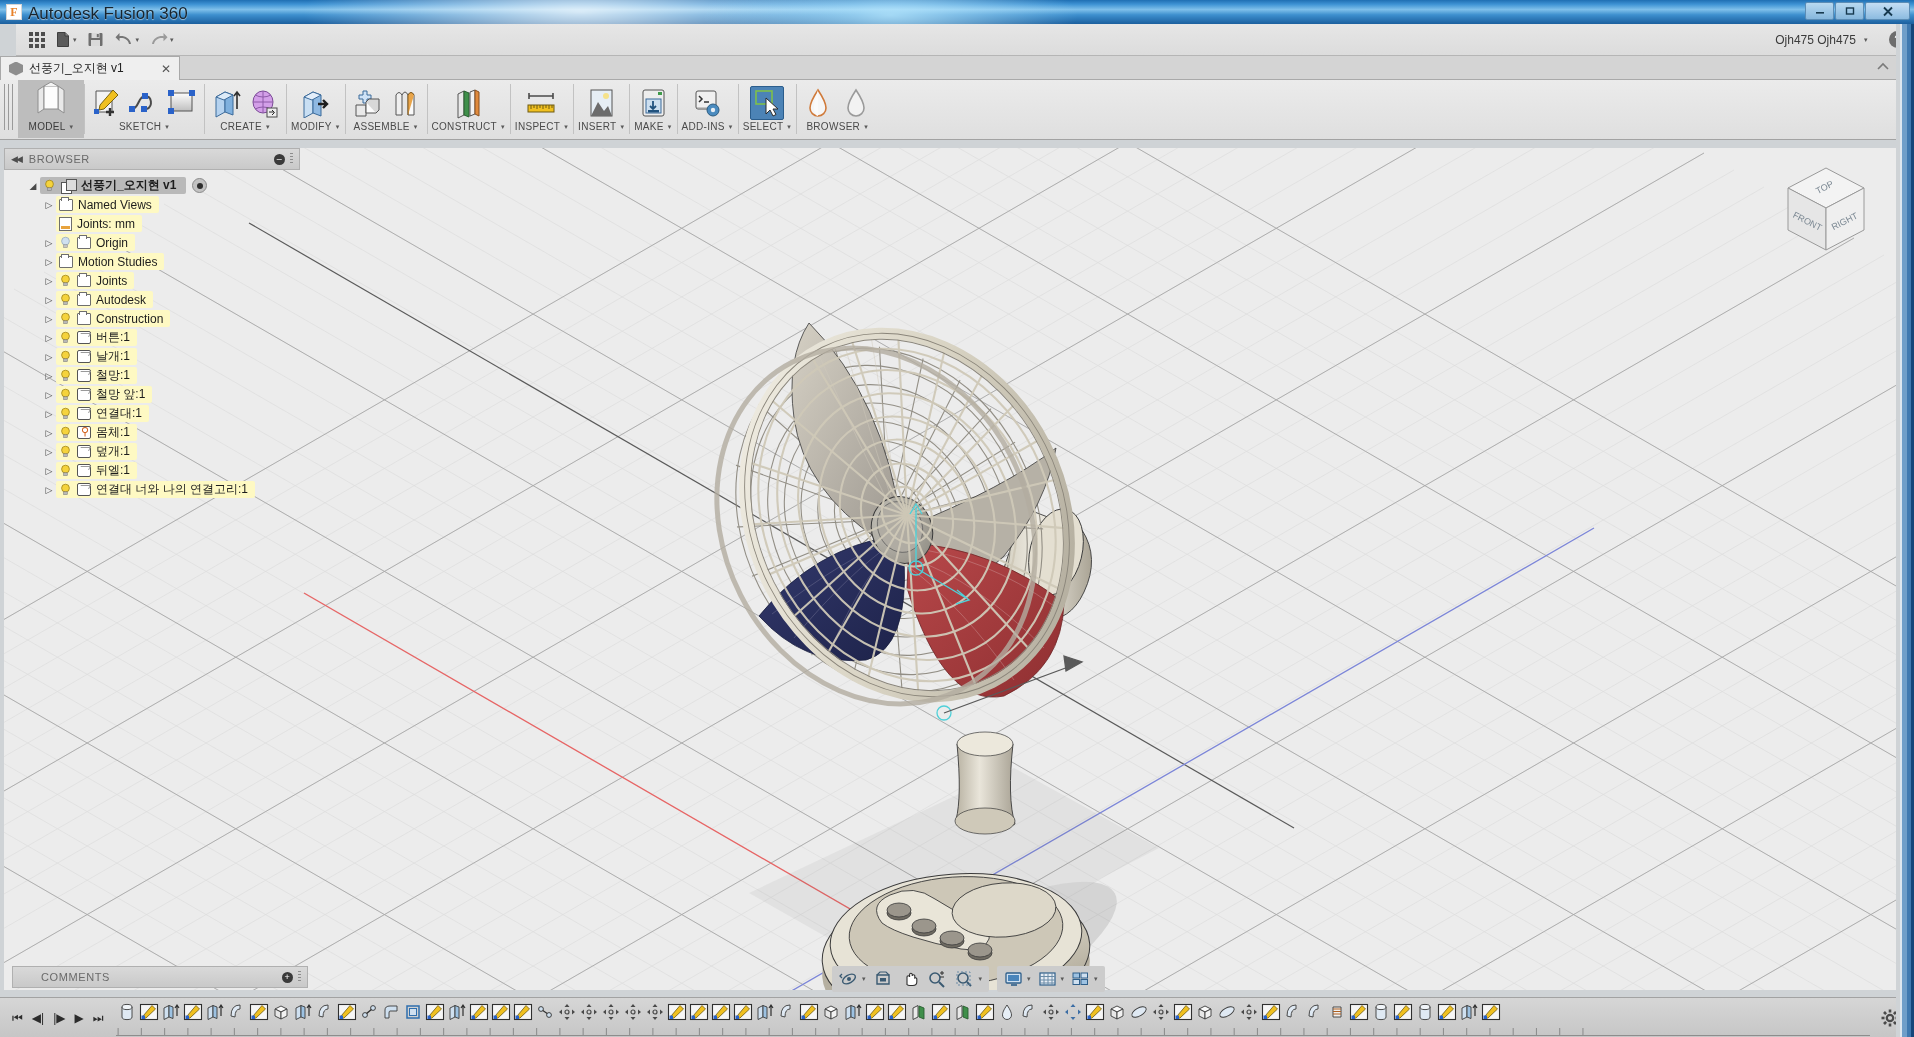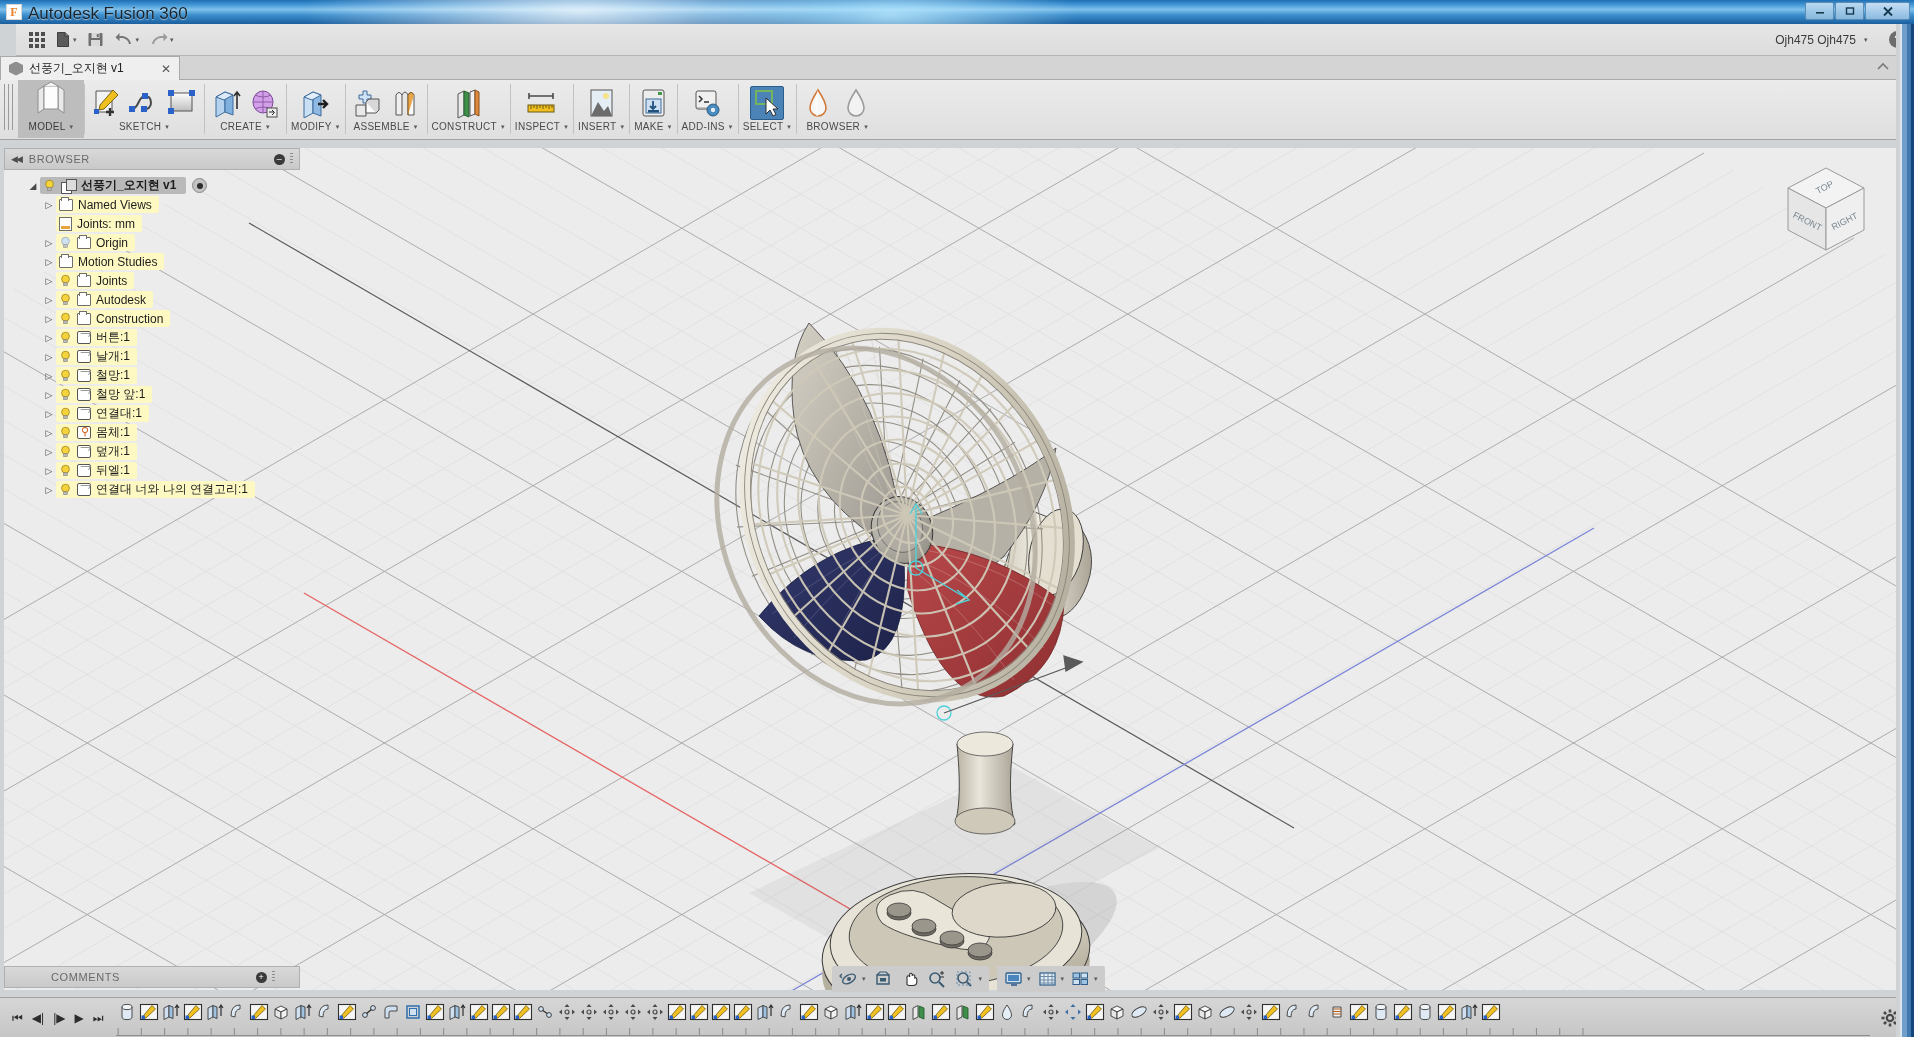--- a/index.html
+++ b/index.html
@@ -123,23 +123,23 @@
   .eye{ width:15px;height:15px;border-radius:50%;background:#c2c2c2;border:1px solid #8a8a8a;
     display:flex;align-items:center;justify-content:center;margin-left:6px;}
   .eye i{ width:6px;height:6px;border-radius:50%;background:#2d2d2d;display:block;}
 
   
   .canvas{ position:absolute; left:4px; top:148px; width:1892px; height:842px;
     background:#ececec; overflow:hidden; }
   .gridsvg{ position:absolute; left:0; top:0; }
 
   
-  .comments{ position:absolute; left:4px; top:966px; width:296px; height:22px;
+  .comments{ position:absolute; left:12px; top:966px; width:296px; height:22px;
     background:linear-gradient(to bottom,#d9d9d9,#c9c9c9);
-    border:1px solid #b0b0b0; display:flex; align-items:center; padding:0 24px;
+    border:1px solid #b0b0b0; display:flex; align-items:center; padding:0 6px;
     font-size:11px; color:#6a6a6a; letter-spacing:.6px; z-index:5;}
   .comments .lbl{ margin-left:22px; }
 
   
   .navbar{ position:absolute; left:832px; top:966px; display:flex; gap:8px; z-index:5;}
   .navgrp{ display:flex; align-items:center; background:#cccccc; border-radius:2px;
     padding:2px 4px; gap:1px;}
   .navbtn{ height:22px; display:flex; align-items:center; justify-content:center;
     padding:0 3px; gap:1px; }
 

